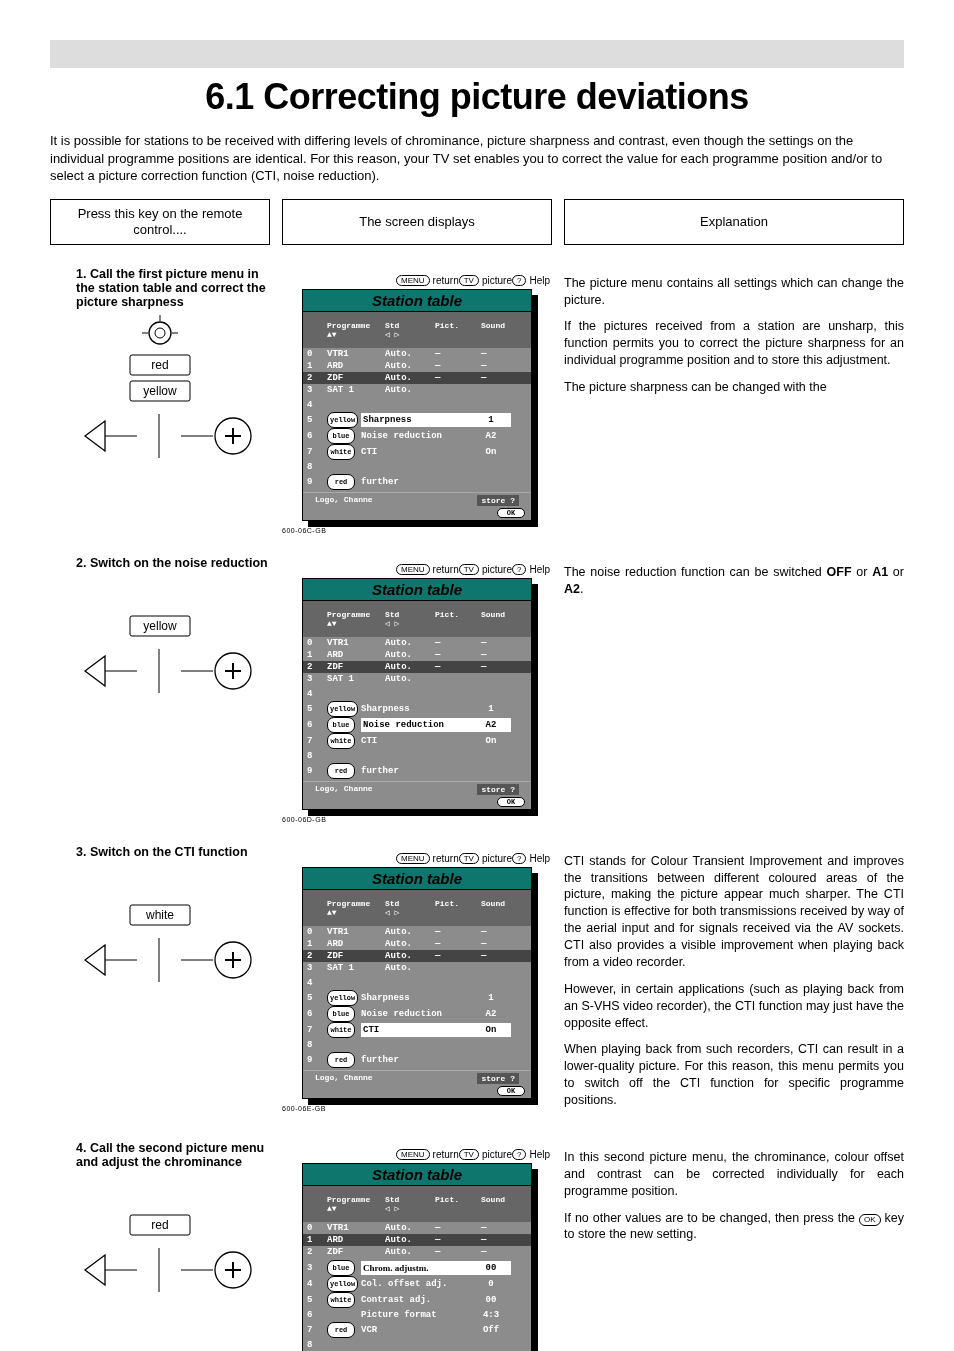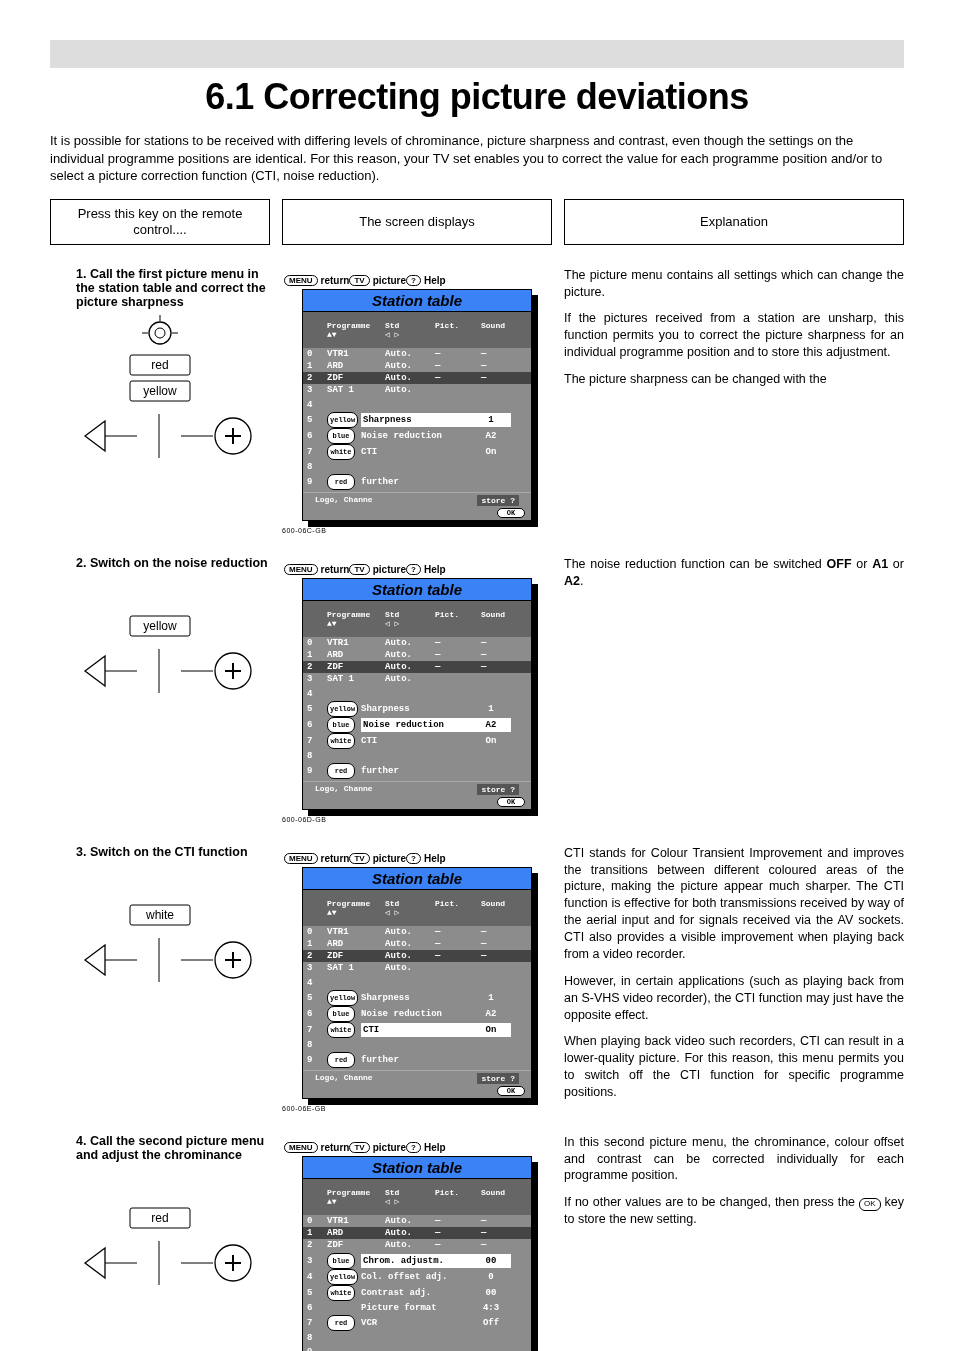--- a/index.html
+++ b/index.html
@@ -54,23 +54,23 @@
     flex-direction: column;
     align-items: center;
     margin-top: 6px;
   }
   .remote-diagram svg { display:block; }
   .osd-wrap {
     margin-top: 8px;
   }
   .osd-topbar {
     display: flex;
-    justify-content: flex-start;
+    justify-content: flex-end;
     font-size: 10px;
-    font-weight: bold;
+    font-weight: normal;
     padding: 0 2px 3px 2px;
   }
   .osd-topitem { display:flex; align-items:center; gap:3px;}
   .tinybox {
     border: 1px solid #000;
     border-radius: 6px;
     font-size: 8px;
     padding: 0 4px;
     background:#fff;
     display:inline-block;
@@ -90,21 +90,21 @@
     position: relative;
     background: #8c8c8c;
     color: #fff;
     border: 1px solid #000;
     font-size: 9px;
     font-weight: bold;
     font-family: "Courier New", monospace;
     padding-bottom: 2px;
   }
   .osd-title {
-    background: #3b82f6;
+    background: #0f766e;
     color: #000;
     font-family: "Arial Narrow", Arial, sans-serif;
     font-size: 15px;
     text-align: center;
     font-weight: bold;
     padding: 2px 0;
     border-bottom: 1px solid #000;
     font-style: italic;
   }
   .osd-head {
@@ -155,21 +155,21 @@
     font-size: 7px;
     color: #000;
     margin-top: 6px;
     letter-spacing: 0.5px;
   }
   .explain {
     font-size: 12.5px;
     line-height: 1.35;
     text-align: justify;
   }
-  .explain p { margin: 0 0 10px 0; }
+  .explain p { margin: 8px 0 10px 0; }
   .keyglyph {
     border:1px solid #000;
     border-radius:50%;
     font-size:10px;
     display:inline-block;
     width:16px; height:12px;
     text-align:center;
     line-height:12px;
   }
 </style>
@@ -518,21 +518,21 @@
               </div>
         <div style="text-align:right;padding:0 6px;"><span class="chip" style="border-radius:8px;">OK</span></div>
       </div>
     </div>
     <div class="osd-code">600-06E-GB</div>
   </div>
       </div>
       <div class="step-block explain">
         <p>CTI stands for Colour Transient Improvement and improves the transitions between different coloured areas of the picture, making the picture appear much sharper. The CTI function is effective for both transmissions received by way of the aerial input and for signals received via the AV sockets. CTI also provides a visible improvement when playing back from a video recorder.</p>
         <p>However, in certain applications (such as playing back from an S-VHS video recorder), the CTI function may just have the opposite effect.</p>
-        <p>When playing back video such recorders, CTI can result in a lower-quality picture. For this reason, this menu permits you to switch off the CTI function for specific programme positions.</p>
+        <p>When playing back from such recorders, CTI can result in a lower-quality picture. For this reason, this menu permits you to switch off the CTI function for specific programme positions.</p>
       </div>
       <div class="step-block">
         <div class="step-title">4. Call the second picture menu and adjust the chrominance</div>
         <div class="remote-diagram">
           <svg width="190" height="126" viewBox="0 0 190 126">
 
     <rect x="65" y="40" width="60" height="20" rx="2" fill="#fff" stroke="#000"></rect>
             <text x="95" y="54" font-size="12" text-anchor="middle">red</text>
     <g transform="translate(0,70)">
       <polygon points="20,25 40,10 40,40" fill="none" stroke="#000" stroke-width="1.3"></polygon>
@@ -582,21 +582,21 @@
                 <div>2</div>
                 <div>ZDF</div>
                 <div>Auto.</div>
                 <div>—</div>
                 <div>—</div>
               </div>
         <div class="osd-opts">
                 <div class="osd-optrow">
                   <div>3</div>
                   <div><span class="chip">blue</span></div>
-                  <div style="background:#fff;color:#000;padding:0 2px;">Chrom. adjustm.</div>
+                  <div style="background:#fff;color:#000;padding:0 2px;font-family:Liberation Serif, serif;">Chrom. adjustm.</div>
                   <div class="valcell hl">00</div>
                 </div>
                 <div class="osd-optrow">
                   <div>4</div>
                   <div><span class="chip">yellow</span></div>
                   <div style="">Col. offset adj.</div>
                   <div class="valcell ">0</div>
                 </div>
                 <div class="osd-optrow">
                   <div>5</div>

